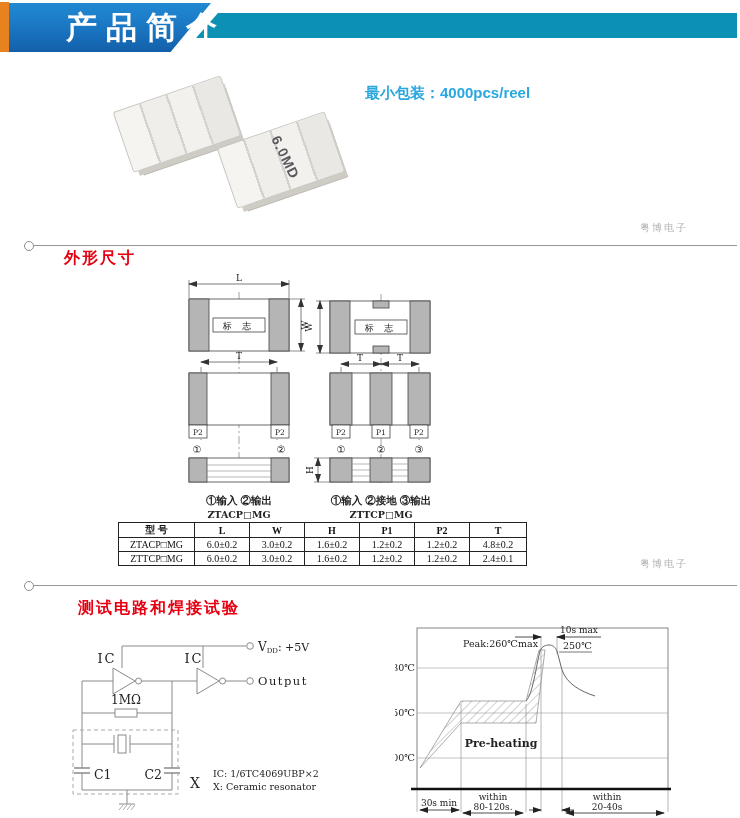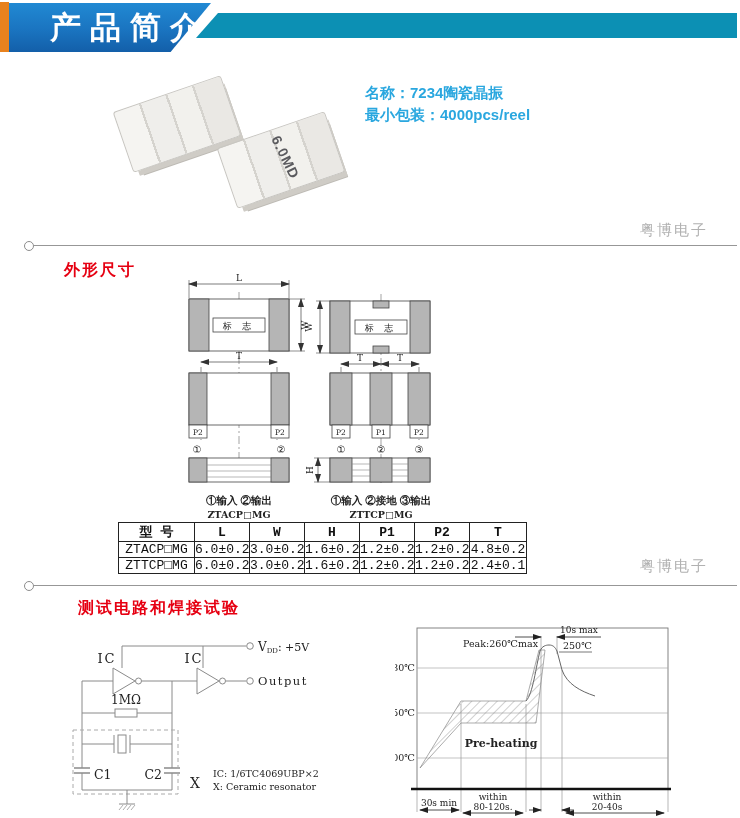--- a/index.html
+++ b/index.html
@@ -6,48 +6,48 @@
   body{width:740px;height:818px;position:relative;font-family:"Liberation Sans",sans-serif;overflow:hidden;}
   .abs{position:absolute;}
 
   
   .orange-bar{left:0;top:2px;width:9px;height:50px;background:#E8821E;}
   .blue-banner{left:9px;top:3px;width:202px;height:49px;
     background:linear-gradient(180deg,#2189d3 0%,#1a74c0 55%,#135fa9 100%);
     clip-path:polygon(0 0,100% 0,80% 100%,0 100%);}
   .teal-bar{left:188px;top:13px;width:549px;height:25px;background:#0C90B4;
     clip-path:polygon(30px 0,100% 0,100% 100%,8px 100%);}
-  .page-title{left:50px;top:7px;color:#fff;font-size:31px;font-weight:bold;letter-spacing:9px;z-index:3;}
+  .page-title{left:66px;top:7px;color:#fff;font-size:31px;font-weight:bold;letter-spacing:9px;z-index:3;}
 
   
   .photo{left:108px;top:76px;width:255px;height:150px;}
   .chip{position:absolute;width:112px;height:62px;border:1px solid #c8c6c1;border-radius:3px;
     transform:rotate(-19deg);
     background:linear-gradient(90deg,#f5f4f1 0 23.5%,#d5d3ce 23.5% 25.5%,#efeeeb 25.5% 48.5%,#d5d3ce 48.5% 50.5%,#f2f1ed 50.5% 73.5%,#d5d3ce 73.5% 75.5%,#eae8e4 75.5% 100%);
     box-shadow:3px 7px 0 -2px #cfccc6,5px 10px 0 -4px #bdbab4;}
   .chip1{left:12px;top:16px;}
   .chip2{left:116px;top:52px;}
   .chip-mark{position:absolute;left:38px;top:22px;color:#5a5a5e;font-size:14px;font-weight:bold;
     transform:rotate(83deg);letter-spacing:1px;white-space:nowrap;}
 
   
   .spec-list{left:365px;top:82px;list-style:none;margin:0;padding:0;
     color:#2AA7DF;font-size:15px;font-weight:bold;line-height:21.6px;}
 
   
   .divider{left:24px;width:713px;height:9px;display:flex;align-items:center;}
   .divider .dot{width:8px;height:8px;border:1px solid #8c8c8c;border-radius:50%;background:#fff;flex:0 0 auto;}
   .divider .line{flex:1;border-top:1px solid #979797;}
-  .wm{color:#b1b1b1;font-size:15px;letter-spacing:2px;}
+  .wm{color:#b1b1b1;font-size:10px;letter-spacing:2px;}
 
   .sec-title{color:#E60012;font-size:16px;font-weight:bold;letter-spacing:2px;}
 
   
-  table.spec{border-collapse:collapse;font-family:Liberation Mono, monospace;
-    font-size:13px;color:#111;table-layout:fixed;}
+  table.spec{border-collapse:collapse;font-family:Liberation Serif, serif;
+    font-size:10px;color:#111;table-layout:fixed;}
   table.spec td,table.spec th{border:1px solid #222;text-align:center;padding:0;height:13px;
     font-weight:normal;white-space:nowrap;overflow:hidden;}
   table.spec th{font-weight:bold;}
 
   svg text{font-family:"DejaVu Serif","Liberation Serif",serif;fill:#222;}
   svg .cjk{font-family:"Liberation Sans",sans-serif;}
 </style>
 </head>
 <body>
 
@@ -57,31 +57,30 @@
 <div class="abs page-title">产品简介</div>
 
 <div class="abs photo">
   <div class="chip chip1"></div>
   <div class="chip chip2">
     <span class="chip-mark">6.0MD</span>
   </div>
 </div>
 
 <ul class="abs spec-list">
-  <li>名称：7234陶瓷晶振</li>
   <li>最小包装：4000pcs/reel</li>
 </ul>
 
 <div class="abs wm" style="left:640px;top:221px;">粤博电子</div>
 <div class="abs divider" style="top:241px;">
   <span class="dot"></span>
     <span class="line"></span>
 </div>
 
-<div class="abs sec-title" style="left:64px;top:260px;">外形尺寸</div>
+<div class="abs sec-title" style="left:64px;top:248px;">外形尺寸</div>
 
 <svg class="abs" style="left:170px;top:272px;" width="300" height="250" viewBox="0 0 300 250">
   <defs>
     <marker id="arr1" markerWidth="9" markerHeight="8" refX="8" refY="3" orient="auto-start-reverse" markerUnits="userSpaceOnUse">
       <path d="M0 0 L9 3 L0 6 Z" fill="#333"></path>
     </marker>
   </defs>
 
   <g stroke="#444" stroke-width="0.8" fill="none">
 

